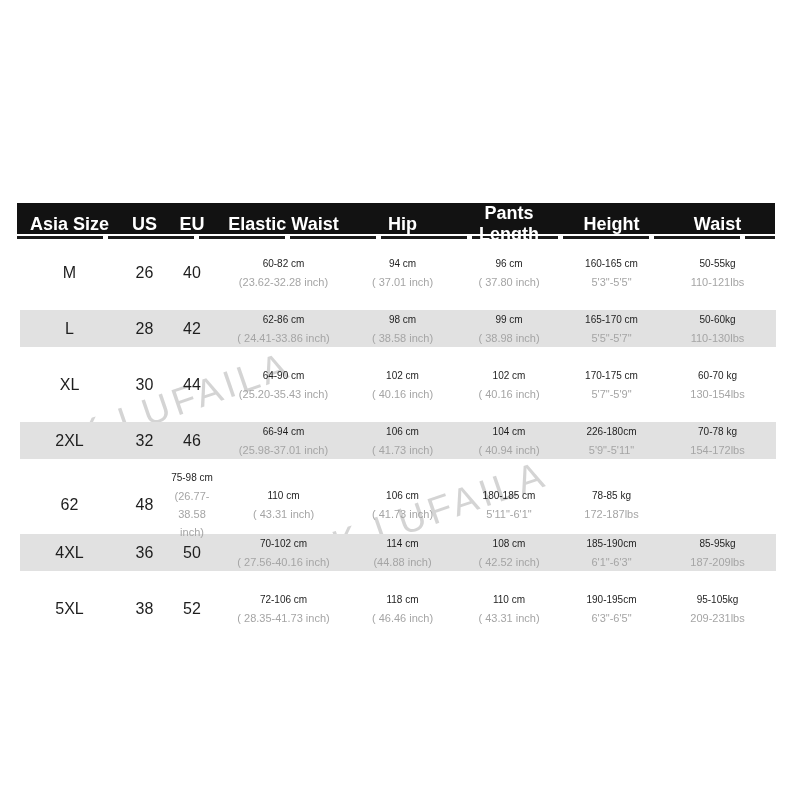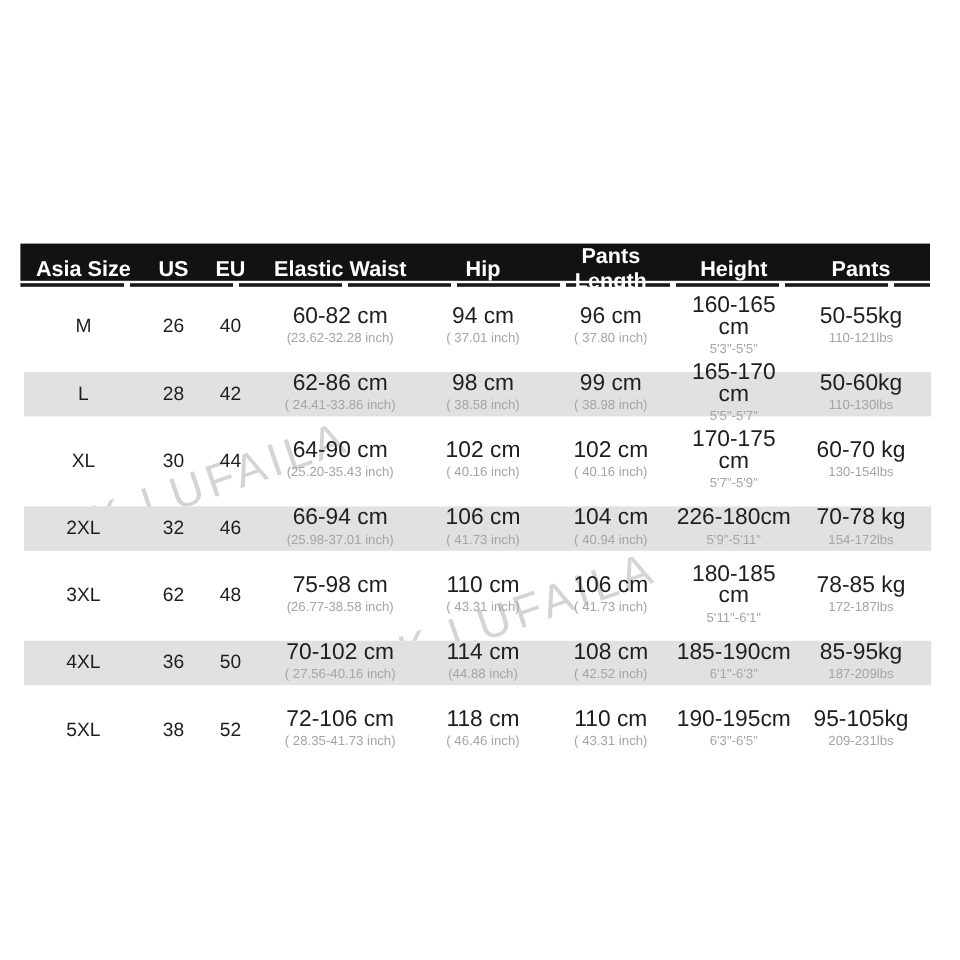--- a/index.html
+++ b/index.html
@@ -30,41 +30,41 @@
   .th{color:var(--header-fg);font-weight:bold;font-size:18px;text-align:center;}
   .head-underline{margin-top:2px;height:3px;
       background:repeating-linear-gradient(90deg,var(--line-color) 0 86px,transparent 86px 91px);}
   .tbody{margin-top:6px;}
   .tr{height:56px;position:relative;}
   .tr.striped::before{content:"";position:absolute;left:3px;right:-1px;top:9px;bottom:10px;
       background:var(--stripe);z-index:0;}
   .td{position:relative;z-index:2;display:flex;flex-direction:column;
       align-items:center;justify-content:center;text-align:center;}
   .one{font-size:16px;color:var(--text-dark);}
-  .l1{font-size:19px;line-height:18px;color:var(--text-dark);}
+  .l1{font-size:10px;line-height:18px;color:var(--text-dark);}
   .l2{font-size:11px;line-height:18px;color:var(--text-gray);}
 </style>
 </head>
 <body>
 
 <div class="canvas">
 
   <div class="wm wm1">KK LUFAILA</div>
   <div class="wm wm2">KK LUFAILA</div>
 
   <div class="size-table">
     <div class="thead grid-row">
       <div class="th">Asia Size</div>
       <div class="th">US</div>
       <div class="th">EU</div>
       <div class="th">Elastic Waist</div>
       <div class="th">Hip</div>
       <div class="th">Pants Length</div>
       <div class="th">Height</div>
-      <div class="th">Pants</div>
+      <div class="th">Waist</div>
     </div>
     <div class="head-underline"></div>
     <div class="tbody">
   <div class="tr grid-row">
     <div class="td">
       <span class="one">M</span>
     </div>
     <div class="td">
       <span class="one">26</span>
     </div>
@@ -184,23 +184,20 @@
       <span class="l2">5'9"-5'11"</span>
     </div>
     <div class="td">
       <span class="l1">70-78 kg</span>
       <span class="l2">154-172lbs</span>
     </div>
   </div>
 
   <div class="tr grid-row">
     <div class="td">
-      <span class="one">3XL</span>
-    </div>
-    <div class="td">
       <span class="one">62</span>
     </div>
     <div class="td">
       <span class="one">48</span>
     </div>
     <div class="td">
       <span class="l1">75-98 cm</span>
       <span class="l2">(26.77-38.58 inch)</span>
     </div>
     <div class="td">

